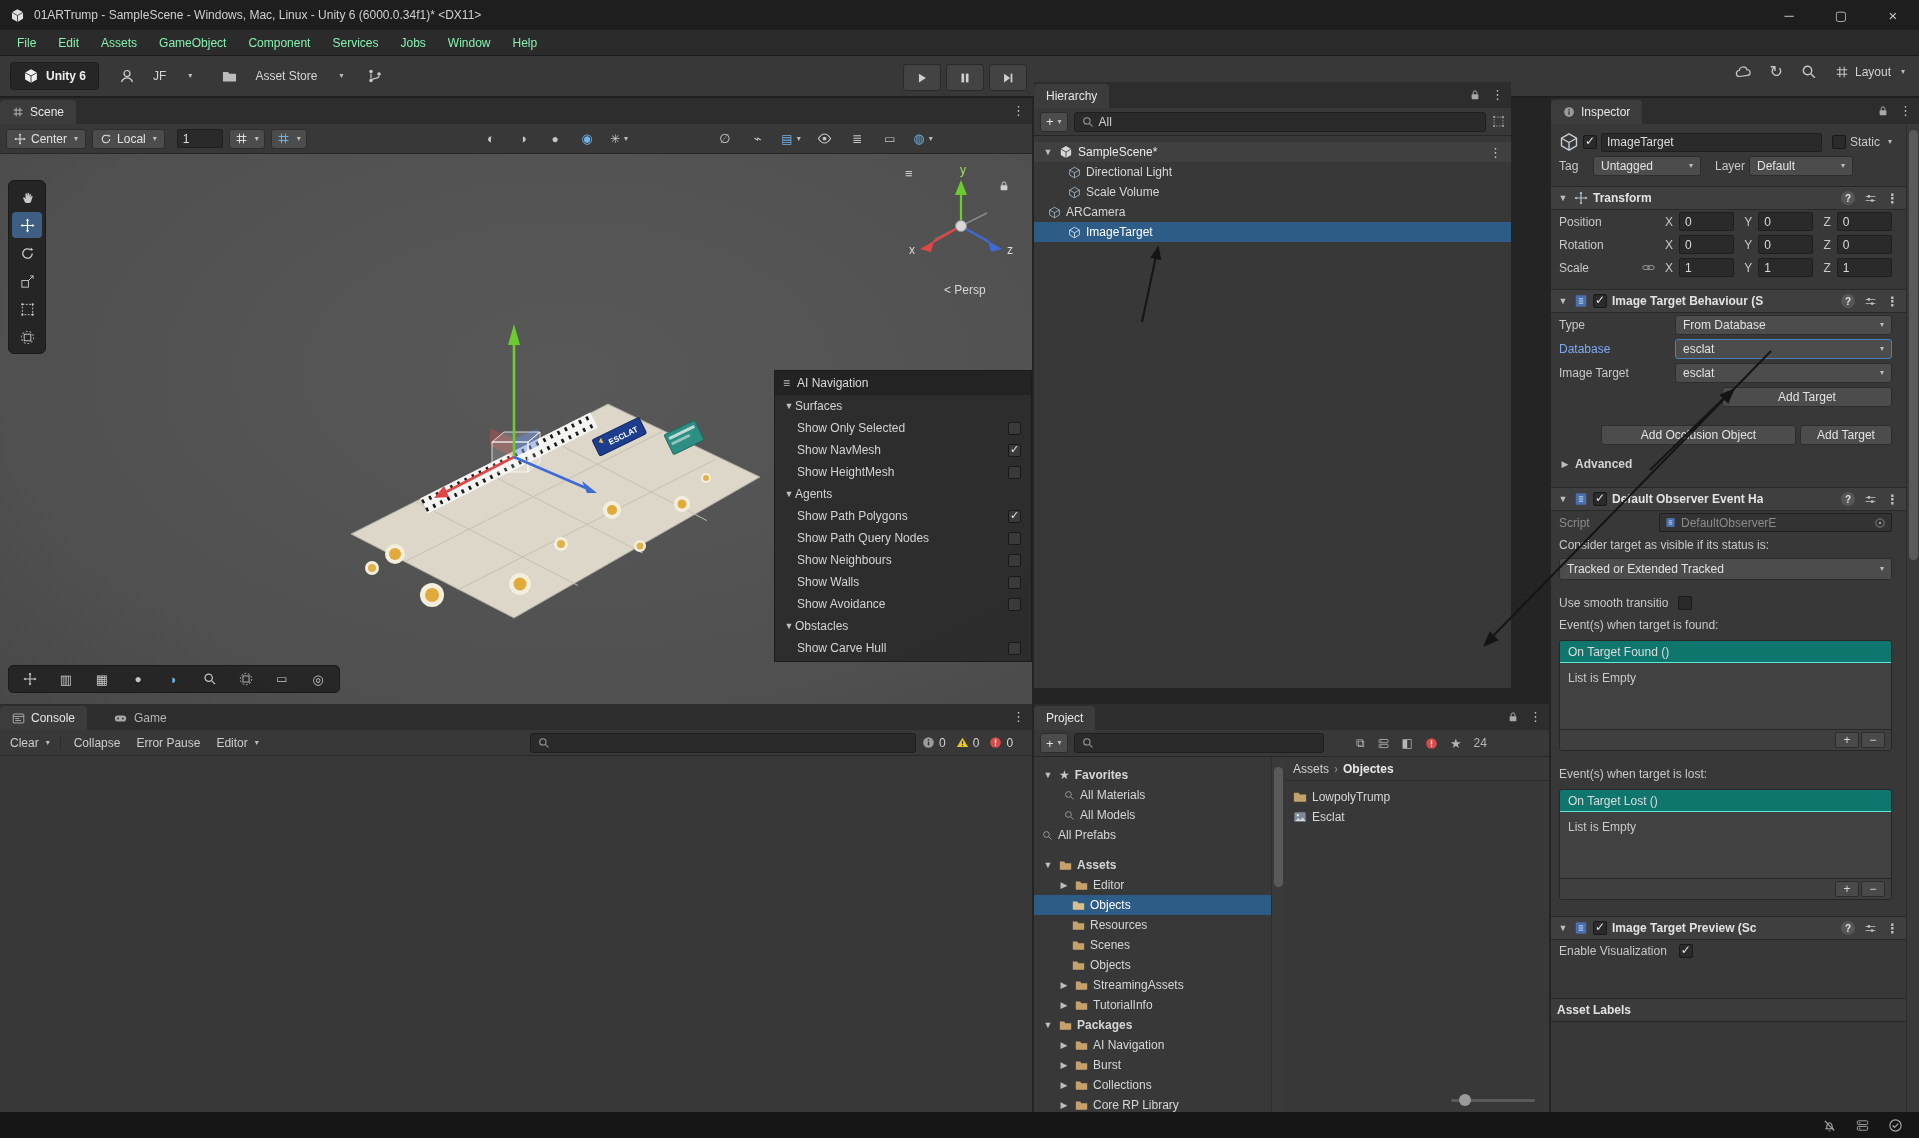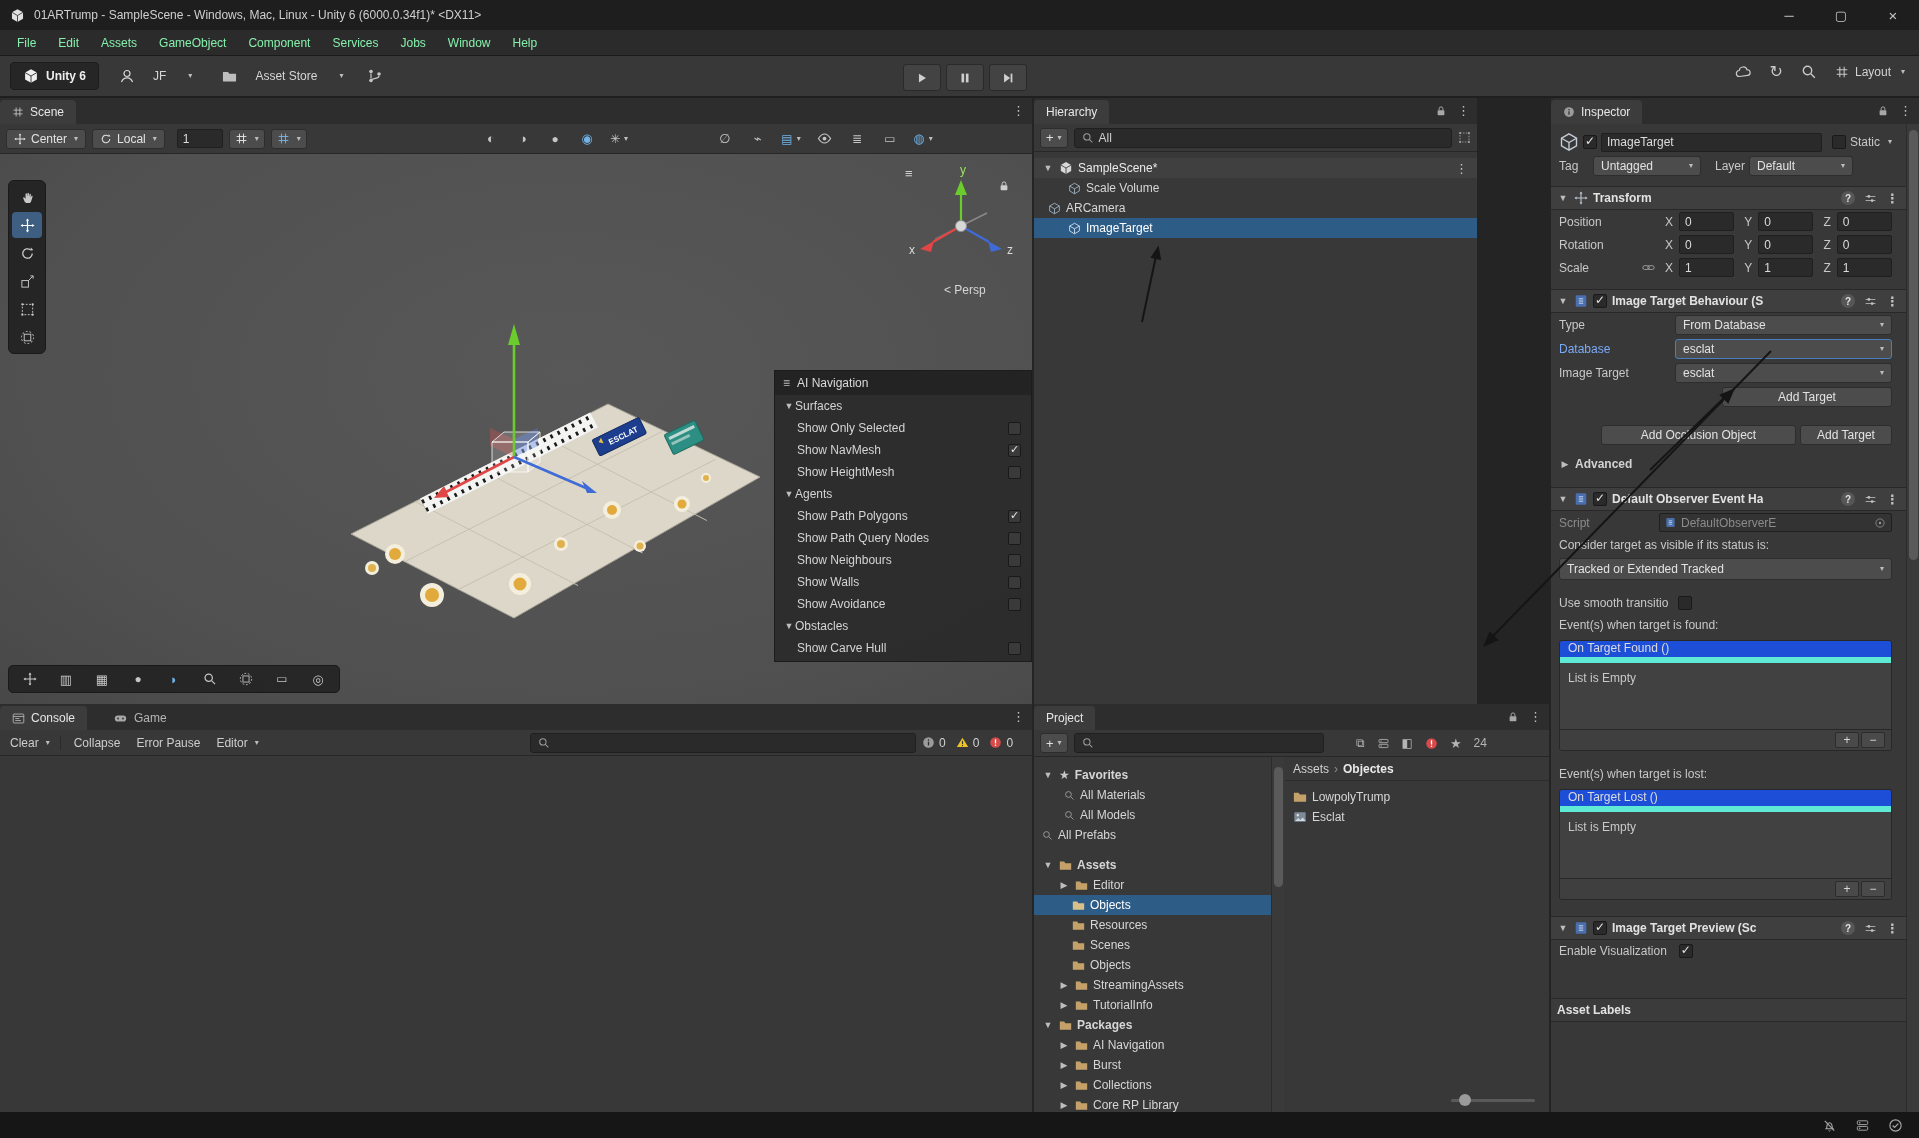--- a/index.html
+++ b/index.html
@@ -39,21 +39,21 @@
 .fold{font-size:9px;color:#bdbdbd;width:12px;text-align:center;flex:none}
 
 .comp-header{height:24px;display:flex;align-items:center;gap:5px;background:#3f3f3f;border-top:1px solid #282828;border-bottom:1px solid #282828;padding:0 6px;font-weight:bold;color:#e2e2e2}
 .hicons{margin-left:auto;display:flex;gap:9px;align-items:center;color:#c2c2c2}
 .qm{width:14px;height:14px;border-radius:50%;background:#565656;color:#e0e0e0;font-size:10px;display:flex;align-items:center;justify-content:center}
 .irow{display:flex;align-items:center;gap:4px;padding:2px 14px 2px 8px;min-height:22px}
 .ilabel{width:112px;flex:none;color:#c8c8c8}
 .axis{color:#c8c8c8;margin:0 2px 0 6px}
 .nfield{flex:1;min-width:0}
 .evbox{border:1px solid #272727;border-radius:3px;margin:4px 14px 4px 8px;overflow:hidden}
-.evhead{height:22px;background:#1d4ed8;border-bottom:6px solid #5eead4;display:flex;align-items:flex-start;padding:0 8px;color:#dcdcdc}
+.evhead{height:22px;background:#0f766e;border-bottom:1px solid #5eead4;display:flex;align-items:center;padding:0 8px;color:#dcdcdc}
 .evbody{height:66px;background:#414141;padding:8px;color:#c9c9c9}
 .evfoot{height:21px;background:#3f3f3f;border-top:1px solid #272727;display:flex;align-items:center;justify-content:flex-end;padding:0 6px;gap:2px}
 .pm{width:24px;height:16px;display:flex;align-items:center;justify-content:center;color:#d6d6d6;background:#4a4a4a;border:1px solid #2c2c2c;border-radius:2px;font-size:12px;line-height:1}
 
 .trow{height:20px;display:flex;align-items:center;gap:5px;padding-left:8px;color:#d6d6d6;white-space:nowrap}
 .trow.sel{background:#2d5c87;color:#fff}
 .vscroll{position:absolute;width:13px;background:#3a3a3a;border-left:1px solid #2c2c2c}
 .vthumb{position:absolute;left:2px;width:9px;background:#5a5a5a;border-radius:5px}
 
 .toolcol{position:absolute;left:8px;top:26px;width:38px;background:rgba(34,34,34,.92);border:1px solid #1a1a1a;border-radius:6px;padding:3px;display:flex;flex-direction:column;gap:2px}
@@ -667,21 +667,21 @@
                 <use href="#i-err"></use>
               </svg>
             </span>
             <span>0</span>
           </span>
       </div>
     </div>
     <div style="height:355px;background:#383838"></div>
   </div>
 
-  <div class="panel" style="left:1034px;top:98px;width:443px;height:606px">
+  <div class="panel" style="left:1034px;top:82px;width:477px;height:606px">
     <div class="tabbar">
       <div class="tab active">
           <span>Hierarchy</span>
         </div>
       <span class="rightico">
         <span class="ico" style="color:#a8a8a8">
             <svg class="ic" width="12" height="12" viewBox="0 0 16 16">
               <use href="#i-lock"></use>
             </svg>
           </span>
@@ -710,20 +710,28 @@
     <div style="position:relative;padding-top:6px">
       <div class="trow" style="background:#404040">
         <span class="fold">▼</span>
         <span class="ico" style="color:#d8d8d8">
             <svg class="ic" width="14" height="14" viewBox="0 0 16 16">
               <use href="#i-unity"></use>
             </svg>
           </span>
         <span style="color:#eaeaea">SampleScene*</span>
         <span class="dots" style="margin-left:auto;margin-right:8px">⋮</span>
+      </div>
+      <div class="trow" style="padding-left:34px">
+        <span class="ico" style="color:#9fb2c0">
+            <svg class="ic" width="13" height="13" viewBox="0 0 16 16">
+              <use href="#i-cube"></use>
+            </svg>
+          </span>
+        <span>Directional Light</span>
       </div>
       <div class="trow" style="padding-left:34px">
         <span class="ico" style="color:#9fb2c0">
             <svg class="ic" width="13" height="13" viewBox="0 0 16 16">
               <use href="#i-cube"></use>
             </svg>
           </span>
         <span>Scale Volume</span>
       </div>
       <div class="trow" style="padding-left:14px">

